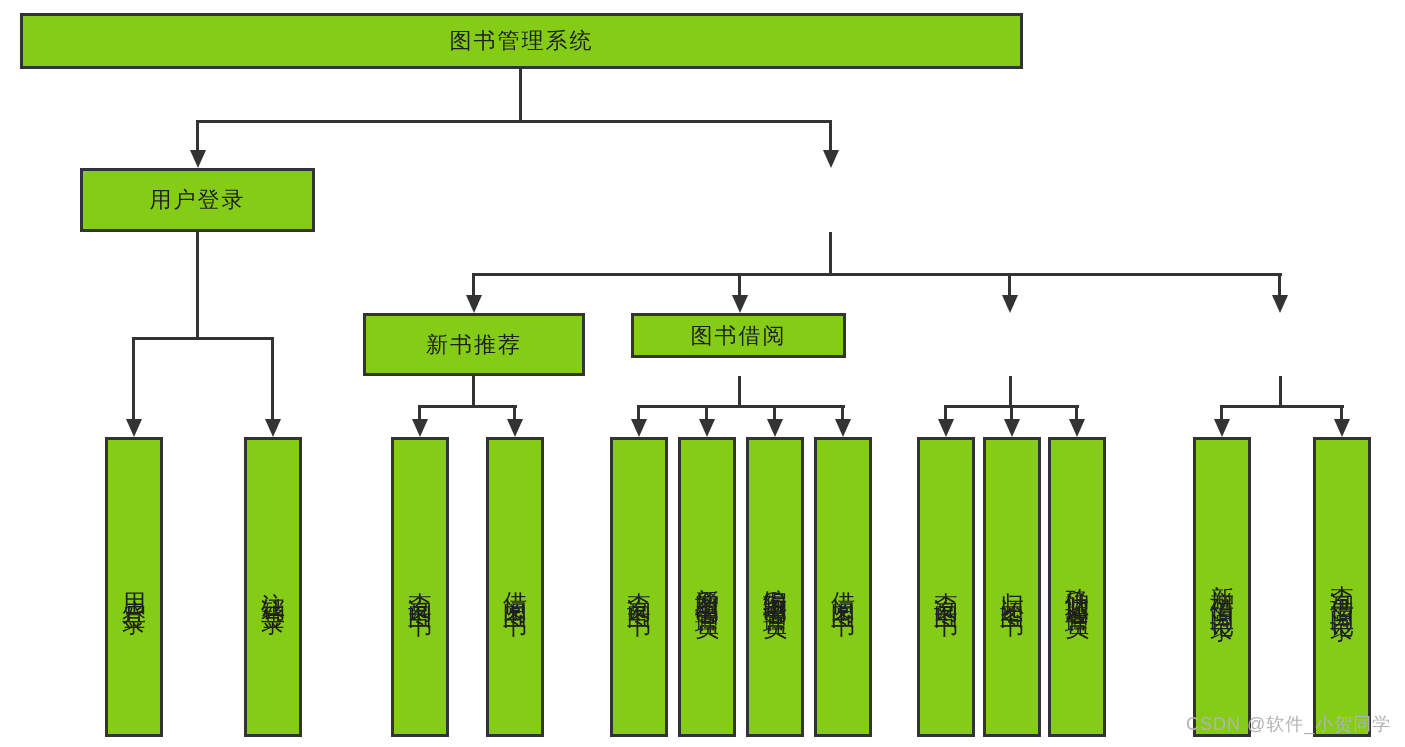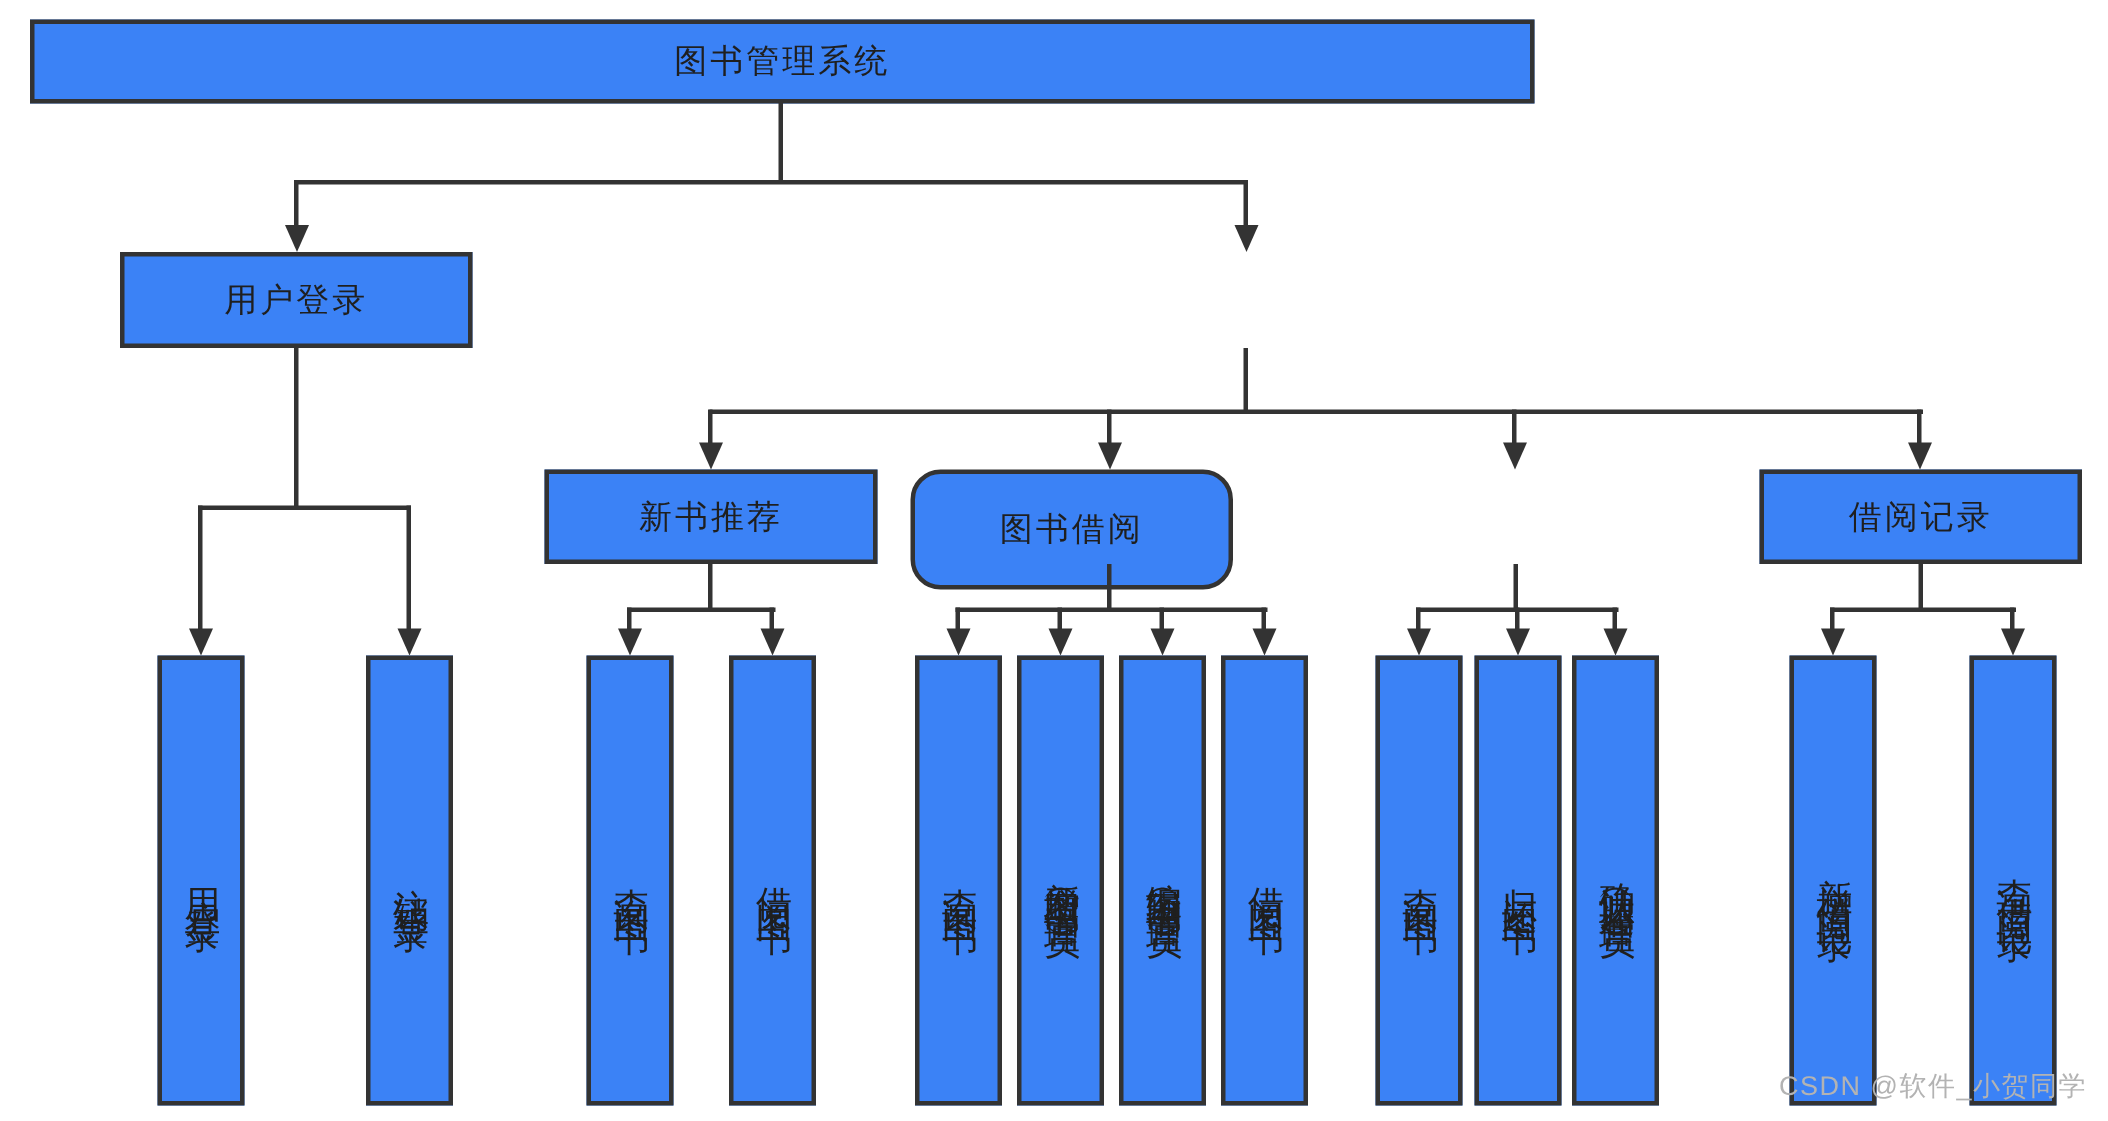--- a/index.html
+++ b/index.html
@@ -4,21 +4,21 @@
 <title>图书管理系统</title>
 <style>
   html,body { margin:0; padding:0; background:#ffffff; }
   .canvas {
     position:relative; width:1405px; height:747px; background:#ffffff;
     font-family:"Liberation Sans","DejaVu Sans",sans-serif;
     color:#1f1f1f; overflow:hidden;
   }
   .box {
     position:absolute; box-sizing:border-box;
-    border:3px solid #333333; background:#3b82f6;
+    border:3px solid #333333; background:#84cc16;
     display:flex; align-items:center; justify-content:center;
     font-size:22px; letter-spacing:2px; color:#1f1f1f;
     white-space:nowrap;
   }
   .leaf {
     font-size:24px;
   }
   .vtext {
     writing-mode:vertical-rl; text-orientation:mixed;
     font-size:24px; line-height:1; letter-spacing:7px;
@@ -67,22 +67,21 @@
   <div class="vline" style="left:472px; top:273px; height:24px;"></div>
   <div class="vline" style="left:738px; top:273px; height:24px;"></div>
   <div class="vline" style="left:1008px; top:273px; height:24px;"></div>
   <div class="vline" style="left:1278px; top:273px; height:24px;"></div>
   <div class="arrowhead" style="left:466px; top:295px;"></div>
   <div class="arrowhead" style="left:732px; top:295px;"></div>
   <div class="arrowhead" style="left:1002px; top:295px;"></div>
   <div class="arrowhead" style="left:1272px; top:295px;"></div>
 
   <div class="box" style="left:363px; top:313px; width:222px; height:63px;">新书推荐</div>
-  <div class="box" style="left:607px; top:313px; width:215px; height:80px;border-radius:20px;">图书借阅</div>
-  <div class="box" style="left:1173px; top:313px; width:215px; height:63px;">借阅记录</div>
+  <div class="box" style="left:631px; top:313px; width:215px; height:45px;">图书借阅</div>
 
   <div class="vline" style="left:472px; top:376px; height:31px;"></div>
   <div class="hline" style="left:418px; top:405px; width:99px;"></div>
   <div class="vline" style="left:418px; top:405px; height:16px;"></div>
   <div class="vline" style="left:513px; top:405px; height:16px;"></div>
   <div class="arrowhead" style="left:412px; top:419px;"></div>
   <div class="arrowhead" style="left:507px; top:419px;"></div>
 
   <div class="vline" style="left:738px; top:376px; height:31px;"></div>
   <div class="hline" style="left:637px; top:405px; width:208px;"></div>

